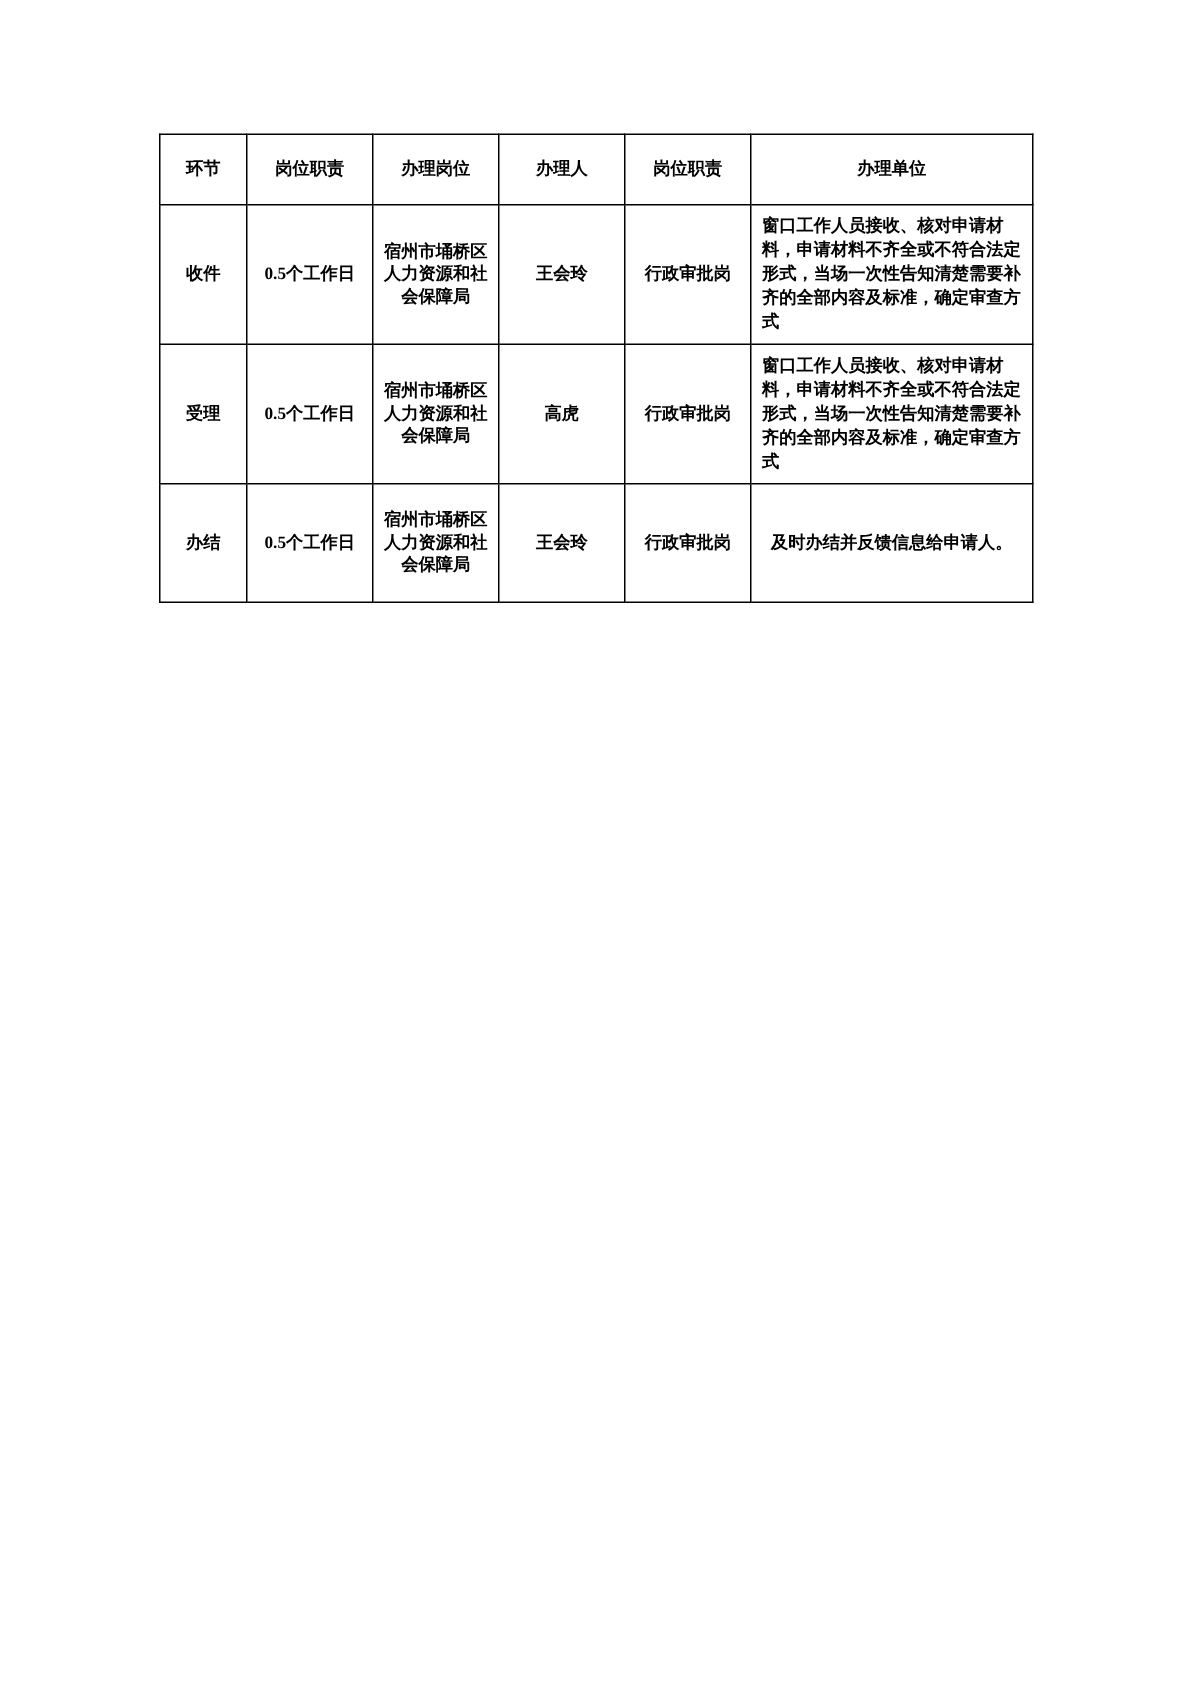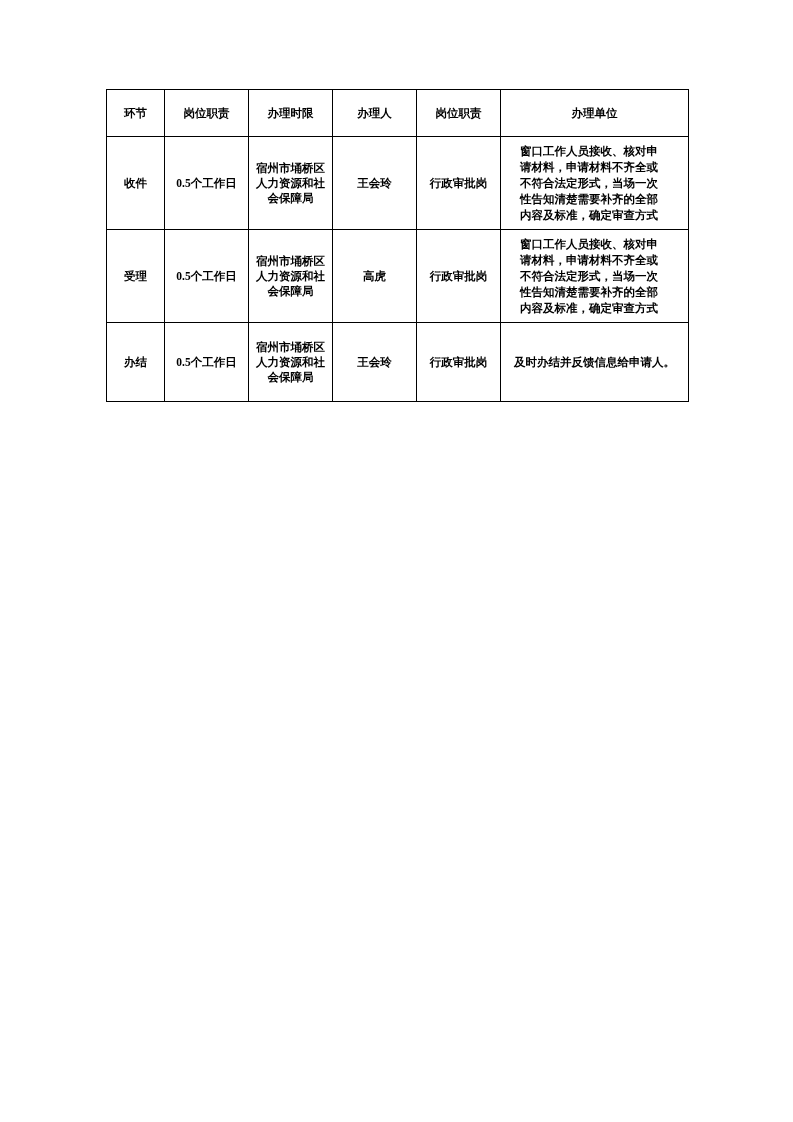--- a/index.html
+++ b/index.html
@@ -55,21 +55,21 @@
   }
   .col-step   { width: 58px; }
   .col-limit  { width: 84px; }
   .col-unit   { width: 84px; }
   .col-person { width: 84px; }
   .col-post   { width: 84px; }
   .col-duty   { width: 188px; }
 
   tbody td.duty-cell {
     text-align: left;
-    padding: 6px 19px;
+    padding: 6px 7px;
     line-height: 16px;
   }
   tbody tr.row-body td {
     height: 70px;
   }
   tbody tr.row-body.tall td {
     height: 76px;
   }
   .cell-narrow {
     padding-left: 10px;
@@ -88,21 +88,21 @@
       <col class="col-limit">
       <col class="col-unit">
       <col class="col-person">
       <col class="col-post">
       <col class="col-duty">
     </colgroup>
     <thead>
       <tr>
         <td>环节</td>
         <td>岗位职责</td>
-        <td>办理时限</td>
+        <td>办理岗位</td>
         <td>办理人</td>
         <td>岗位职责</td>
         <td>办理单位</td>
       </tr>
     </thead>
     <tbody>
       <tr class="row-body">
         <td>收件</td>
         <td class="cell-narrow">0.5个工作日</td>
         <td class="cell-narrow">宿州市埇桥区人力资源和社会保障局</td>

